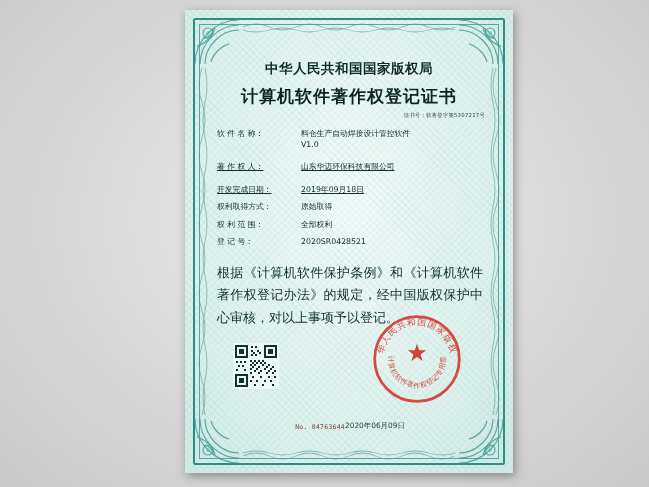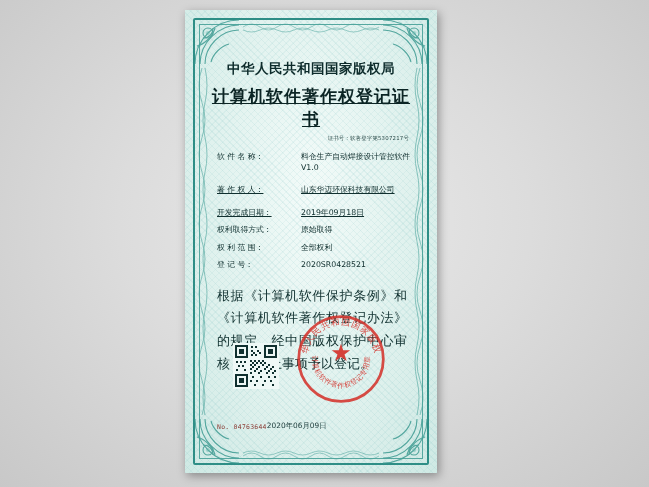--- a/index.html
+++ b/index.html
@@ -17,21 +17,21 @@
     position: relative;
     width: 649px;
     height: 487px;
     background: radial-gradient(ellipse at 50% 45%, #e9e9e9 0%, #dcdcdc 45%, #c8c8c8 100%);
   }
   
   #cert {
     position: absolute;
     left: 185px;
     top: 10px;
-    width: 252px;
+    width: 328px;
     height: 463px;
     background: #e8f6f3;
     box-shadow: 2px 3px 9px rgba(0,0,0,0.35);
     overflow: hidden;
   }
   
   #cert .texture {
     position: absolute;
     left: 0; top: 0; right: 0; bottom: 0;
     background:
@@ -86,21 +86,20 @@
     font-weight: 700;
   }
   .title2 {
     text-align: center;
     font-family: "DejaVu Serif", "Liberation Serif", serif;
     font-size: 17px;
     letter-spacing: 1px;
     color: #0b2424;
     font-weight: 700;
     margin-top: 7px;
-    text-decoration: underline;
   }
   .certno {
     text-align: right;
     font-size: 5.4px;
     color: #2b4a49;
     margin-top: 4px;
     padding-right: 2px;
     letter-spacing: 0.2px;
   }
   .fields {
@@ -157,21 +156,21 @@
     height: 92px;
   }
   .seal svg { display:block; }
 
   .footer {
     position: absolute;
     left: 6px;
     right: 4px;
     bottom: 16px;
     display: flex;
-    justify-content: flex-start;
+    justify-content: center;
     align-items: flex-end;
     font-size: 6.6px;
     color: #6a3a33;
   }
   .footer .no {
     color: #8a3a32;
     letter-spacing: 0.3px;
     font-family: "DejaVu Sans Mono", "Liberation Mono", monospace;
     font-size: 6.4px;
   }

